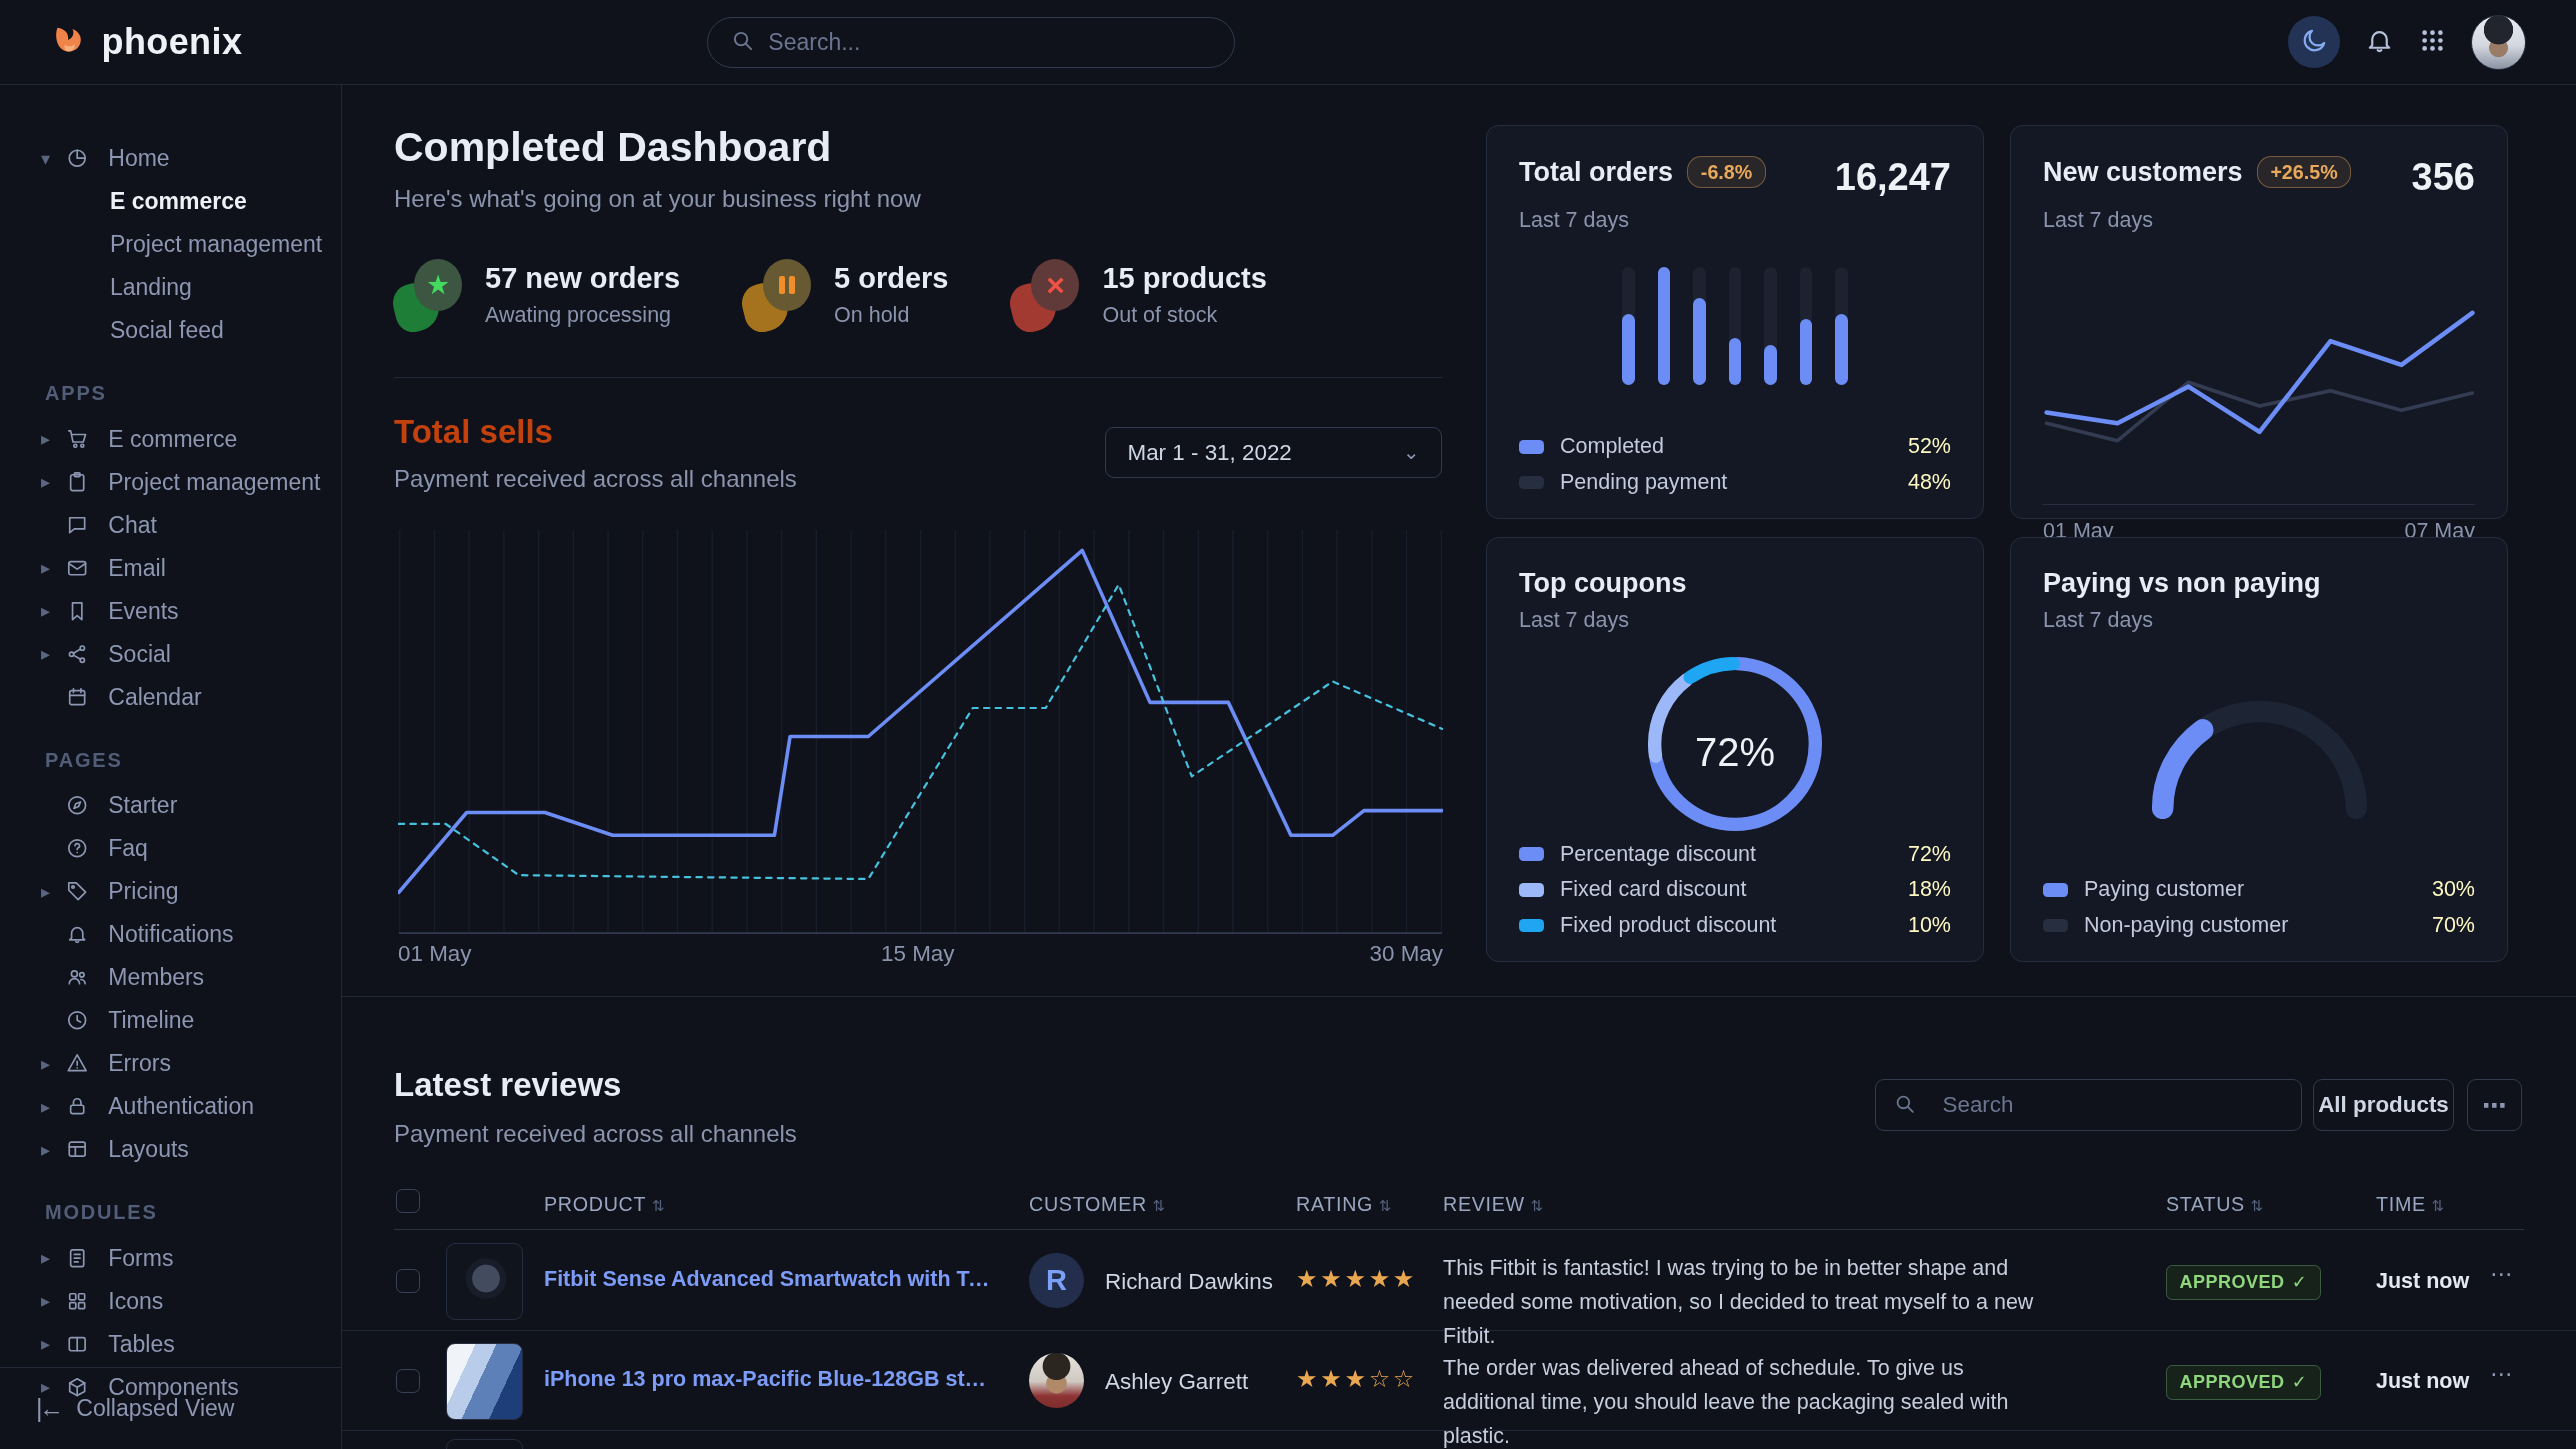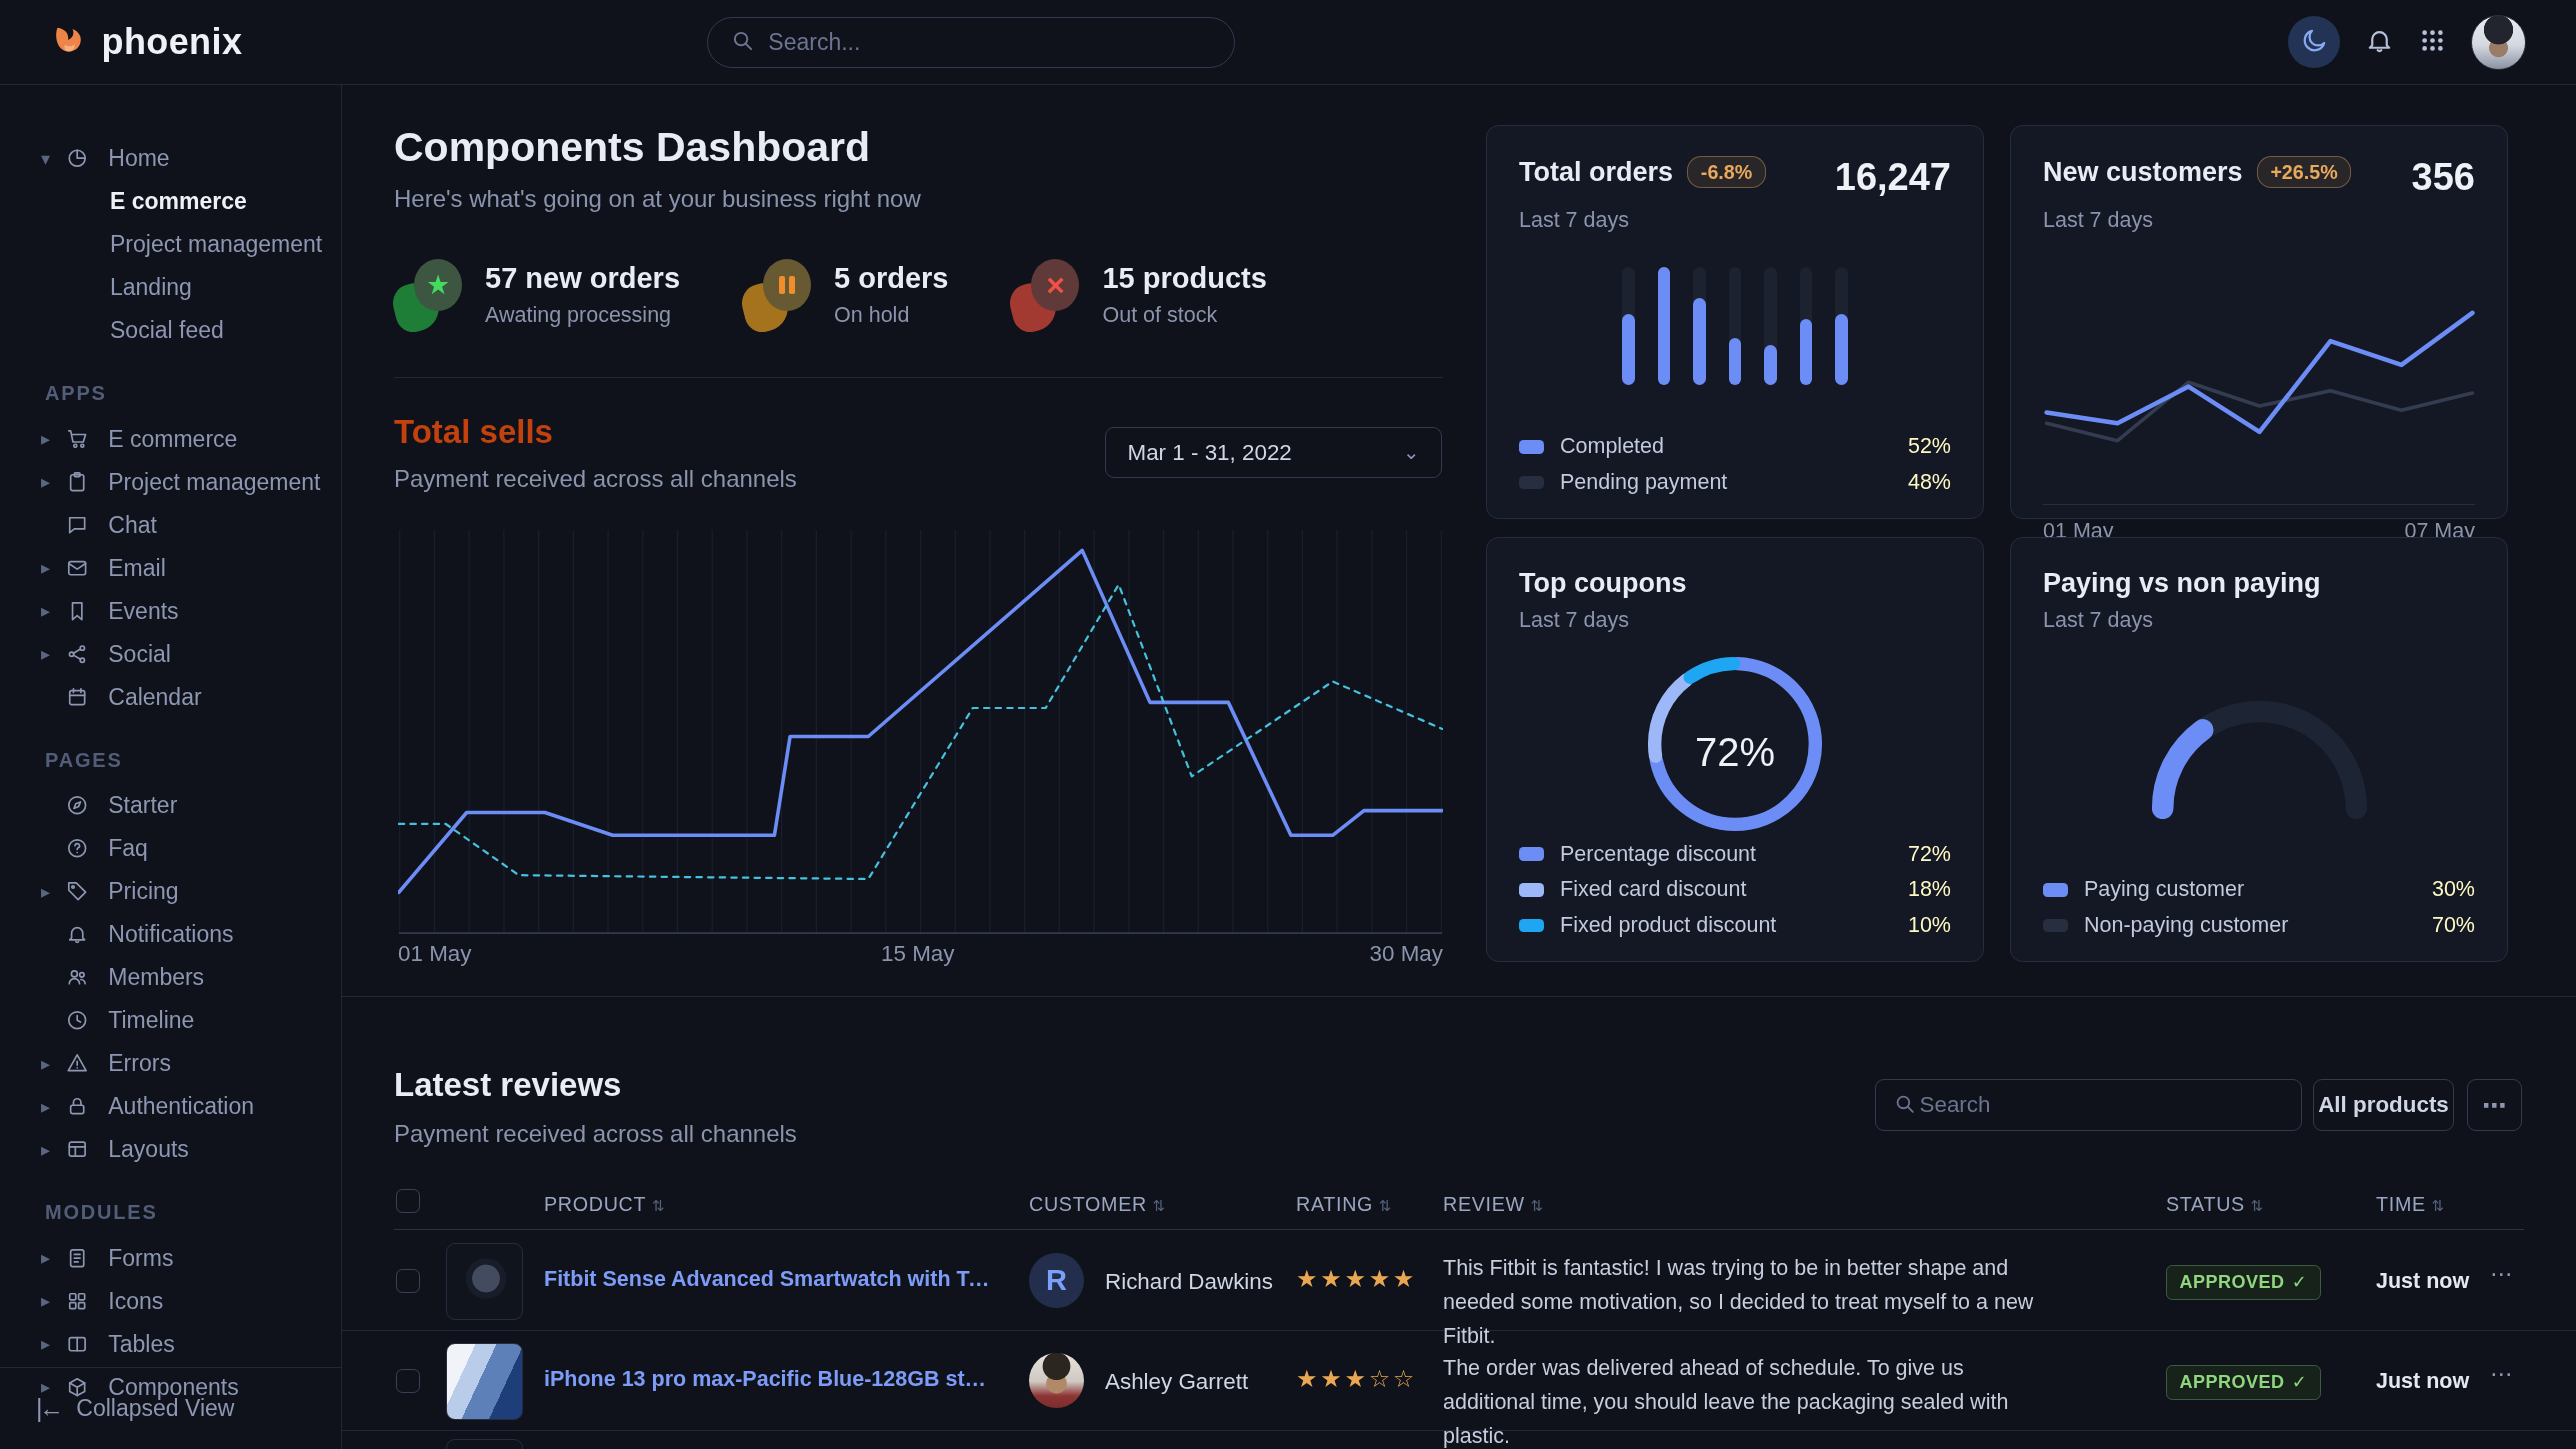--- a/index.html
+++ b/index.html
@@ -103,21 +103,21 @@
     font-size:21.5px; color:#8a94ad; border-top:0.9px solid #262d40; padding-top:14.3px;}
 
   .donut-wrap { position:absolute; left:0; right:0; top:106px; display:flex; justify-content:center; }
   .donut-center { position:absolute; top:86px; width:100%; text-align:center; font-size:40px; color:#eef1f6; }
   .gauge-wrap { position:absolute; left:0; right:0; top:134px; display:flex; justify-content:center; }
 
   
   .rv-title { position:absolute; left:52px; top:981px; font-size:33px; font-weight:700; color:#e8ecf4;}
   .rv-subtitle { position:absolute; left:52px; top:1035px; font-size:24px; color:#8a94ad; }
   .rv-search { position:absolute; left:1533px; top:994px; width:427px; height:52px; border:0.9px solid #313a4f; border-radius:9px;
-    display:flex; align-items:center; gap:4px; padding:0 18px;}
+    display:flex; align-items:center; gap:27px; padding:0 18px;}
   .rv-search input { background:transparent; border:none; outline:none; color:#cfd6e4; font-size:22.4px; width:100%; font-family:inherit;}
   .rv-search input::placeholder { color:#6b7590; }
   .btn { border:0.9px solid #313a4f; border-radius:9px; background:transparent; color:#cfd6e4;
     font-size:22.4px; font-weight:700; font-family:inherit; cursor:pointer;}
   .btn-products { position:absolute; left:1971px; top:994px; width:141px; height:52px; }
   .btn-more { position:absolute; left:2125px; top:994px; width:55px; height:52px; color:#8d97b2; font-size:25px;}
 
   .thead { position:absolute; left:0; top:1099px; width:2234px; height:45px; }
   .th { position:absolute; font-size:19.7px; font-weight:400; color:#9aa6c0; letter-spacing:0.7px; top:9px;}
   .sort { font-size:15px; color:#55607a; margin-left:5.4px; }
@@ -432,21 +432,21 @@
       </div>
     </div>
   <div class="collapse-bar">
     <span class="collapse-ico">|←</span>
     <span>Collapsed View</span>
   </div>
 </div>
 
 <div class="main">
 
-  <div class="page-title">Components Dashboard</div>
+  <div class="page-title">Completed Dashboard</div>
   <div class="page-subtitle">Here's what's going on at your business right now</div>
 
   <div class="stats-row">
     <div class="stat">
       <div class="stat-ico s-green">
           <div class="blob"></div>
           <div class="bubble">
             <span class="glyph">★</span>
           </div>
         </div>

